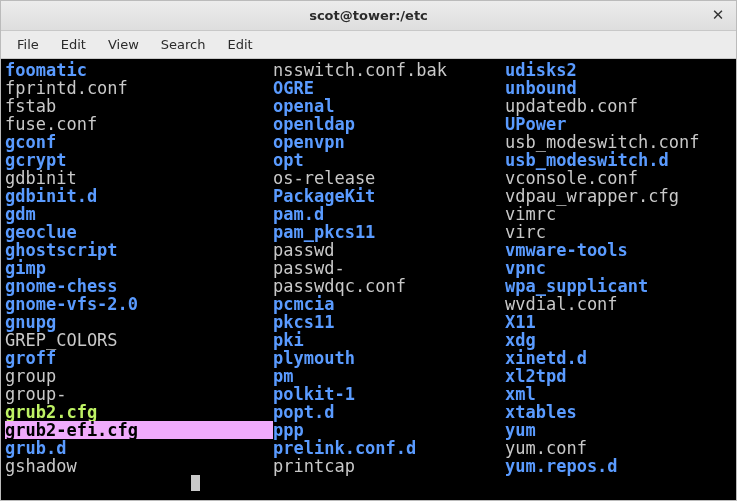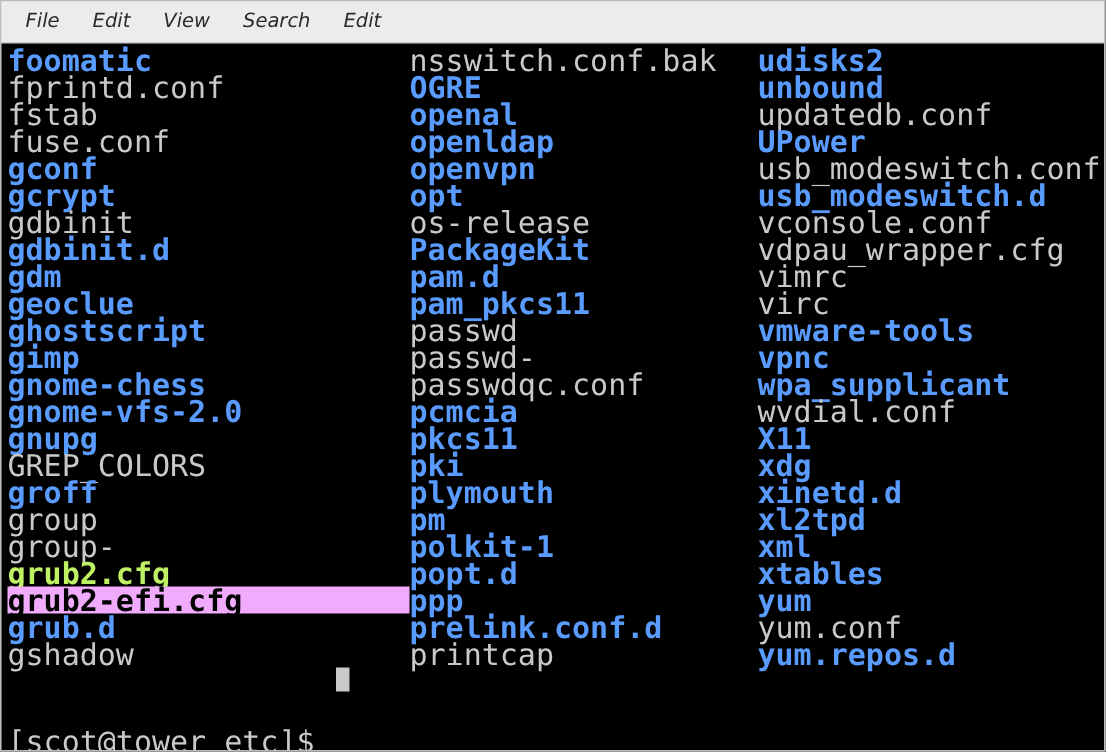--- a/index.html
+++ b/index.html
@@ -1,39 +1,45 @@
 <!DOCTYPE html>
 <html><head>
 <meta charset="utf-8">
 <style>
   * { margin: 0; padding: 0; box-sizing: border-box; }
   html, body { width: 737px; height: 501px; overflow: hidden; font-family: "DejaVu Sans", sans-serif; background: #dcdcdc; }
   .window { width: 737px; height: 501px; background: #f0f0f0; display: flex; flex-direction: column; border: 1px solid #bbb; }
   .titlebar { height: 30px; background: linear-gradient(#ececec,#dedede); display: flex; align-items: center; position: relative; border-bottom: 1px solid #c8c8c8; }
   .titlebar .title { flex: 1; text-align: center; font-weight: bold; font-size: 13px; color: #2b2b2b; }
   .titlebar .close { position: absolute; right: 8px; top: 4px; width: 20px; height: 20px; display:flex; align-items:center; justify-content:center; font-size:15px; color:#333; cursor:pointer; border-radius:3px; }
-  .menubar { height: 28px; background: #ececec; display:flex; align-items:center; padding: 0 6px; gap: 2px; border-bottom:1px solid #c8c8c8; font-size:13px; color:#2b2b2b;font-style:italic; }
+  .menubar { height: 28px; background: #ececec; display:flex; align-items:center; padding: 0 6px; gap: 2px; border-bottom:1px solid #c8c8c8; font-size:13px; color:#2b2b2b; }
   .menubar .item { padding: 3px 10px; cursor:pointer; border-radius:3px; }
-  .terminal { flex:1; background:#000; color:#c0c0c0; font-family: "DejaVu Sans Mono","Liberation Mono",monospace; font-size:20px; line-height:18px; padding: 2px 4px 0 4px; overflow:hidden; white-space:pre; }
+  .terminal { flex:1; background:#000; color:#c0c0c0; font-family: "DejaVu Sans Mono","Liberation Mono",monospace; font-size:17px; line-height:18px; padding: 2px 4px 0 4px; overflow:hidden; white-space:pre; }
   .row { display:flex; }
   .col { display:inline-block; }
   .c0 { min-width: 268px; }
   .c1 { min-width: 232px; }
   .c2 { }
   .dir     { color:#5a9bff; font-weight:bold; }
   .file    { color:#c9c9c9; }
   .special { color:#bef264; font-weight:bold; }
   .hotbg   { color:#000; background:#f0abfc; font-weight:bold; padding:0 0px; }
   .prompt  { color:#c9c9c9;margin-top:40px; }
   .cursor  { display:inline-block; width:9px; height:16px; background:#c9c9c9; vertical-align:middle; margin-left:2px; }
 </style>
 </head>
 <body>
 
 <div class="window">
+  <div class="titlebar">
+    <div class="title">scot@tower:/etc</div>
+    <div class="close">
+      <span>✕</span>
+    </div>
+  </div>
   <div class="menubar">
     <div class="item">File</div>
     <div class="item">Edit</div>
     <div class="item">View</div>
     <div class="item">Search</div>
     <div class="item">Edit</div>
   </div>
   <div class="terminal" id="terminal"><div class="row"><span class="col c0 dir">foomatic</span><span class="col c1 file">nsswitch.conf.bak</span><span class="col c2 dir">udisks2</span></div><div class="row"><span class="col c0 file">fprintd.conf</span><span class="col c1 dir">OGRE</span><span class="col c2 dir">unbound</span></div><div class="row"><span class="col c0 file">fstab</span><span class="col c1 dir">openal</span><span class="col c2 file">updatedb.conf</span></div><div class="row"><span class="col c0 file">fuse.conf</span><span class="col c1 dir">openldap</span><span class="col c2 dir">UPower</span></div><div class="row"><span class="col c0 dir">gconf</span><span class="col c1 dir">openvpn</span><span class="col c2 file">usb_modeswitch.conf</span></div><div class="row"><span class="col c0 dir">gcrypt</span><span class="col c1 dir">opt</span><span class="col c2 dir">usb_modeswitch.d</span></div><div class="row"><span class="col c0 file">gdbinit</span><span class="col c1 file">os-release</span><span class="col c2 file">vconsole.conf</span></div><div class="row"><span class="col c0 dir">gdbinit.d</span><span class="col c1 dir">PackageKit</span><span class="col c2 file">vdpau_wrapper.cfg</span></div><div class="row"><span class="col c0 dir">gdm</span><span class="col c1 dir">pam.d</span><span class="col c2 file">vimrc</span></div><div class="row"><span class="col c0 dir">geoclue</span><span class="col c1 dir">pam_pkcs11</span><span class="col c2 file">virc</span></div><div class="row"><span class="col c0 dir">ghostscript</span><span class="col c1 file">passwd</span><span class="col c2 dir">vmware-tools</span></div><div class="row"><span class="col c0 dir">gimp</span><span class="col c1 file">passwd-</span><span class="col c2 dir">vpnc</span></div><div class="row"><span class="col c0 dir">gnome-chess</span><span class="col c1 file">passwdqc.conf</span><span class="col c2 dir">wpa_supplicant</span></div><div class="row"><span class="col c0 dir">gnome-vfs-2.0</span><span class="col c1 dir">pcmcia</span><span class="col c2 file">wvdial.conf</span></div><div class="row"><span class="col c0 dir">gnupg</span><span class="col c1 dir">pkcs11</span><span class="col c2 dir">X11</span></div><div class="row"><span class="col c0 file">GREP_COLORS</span><span class="col c1 dir">pki</span><span class="col c2 dir">xdg</span></div><div class="row"><span class="col c0 dir">groff</span><span class="col c1 dir">plymouth</span><span class="col c2 dir">xinetd.d</span></div><div class="row"><span class="col c0 file">group</span><span class="col c1 dir">pm</span><span class="col c2 dir">xl2tpd</span></div><div class="row"><span class="col c0 file">group-</span><span class="col c1 dir">polkit-1</span><span class="col c2 dir">xml</span></div><div class="row"><span class="col c0 special">grub2.cfg</span><span class="col c1 dir">popt.d</span><span class="col c2 dir">xtables</span></div><div class="row"><span class="col c0 hotbg">grub2-efi.cfg</span><span class="col c1 dir">ppp</span><span class="col c2 dir">yum</span></div><div class="row"><span class="col c0 dir">grub.d</span><span class="col c1 dir">prelink.conf.d</span><span class="col c2 file">yum.conf</span></div><div class="row"><span class="col c0 file">gshadow</span><span class="col c1 file">printcap</span><span class="col c2 dir">yum.repos.d</span></div><div class="row"><span class="prompt">[scot@tower etc]$ </span><span class="cursor"></span></div></div>
 </div>
 

